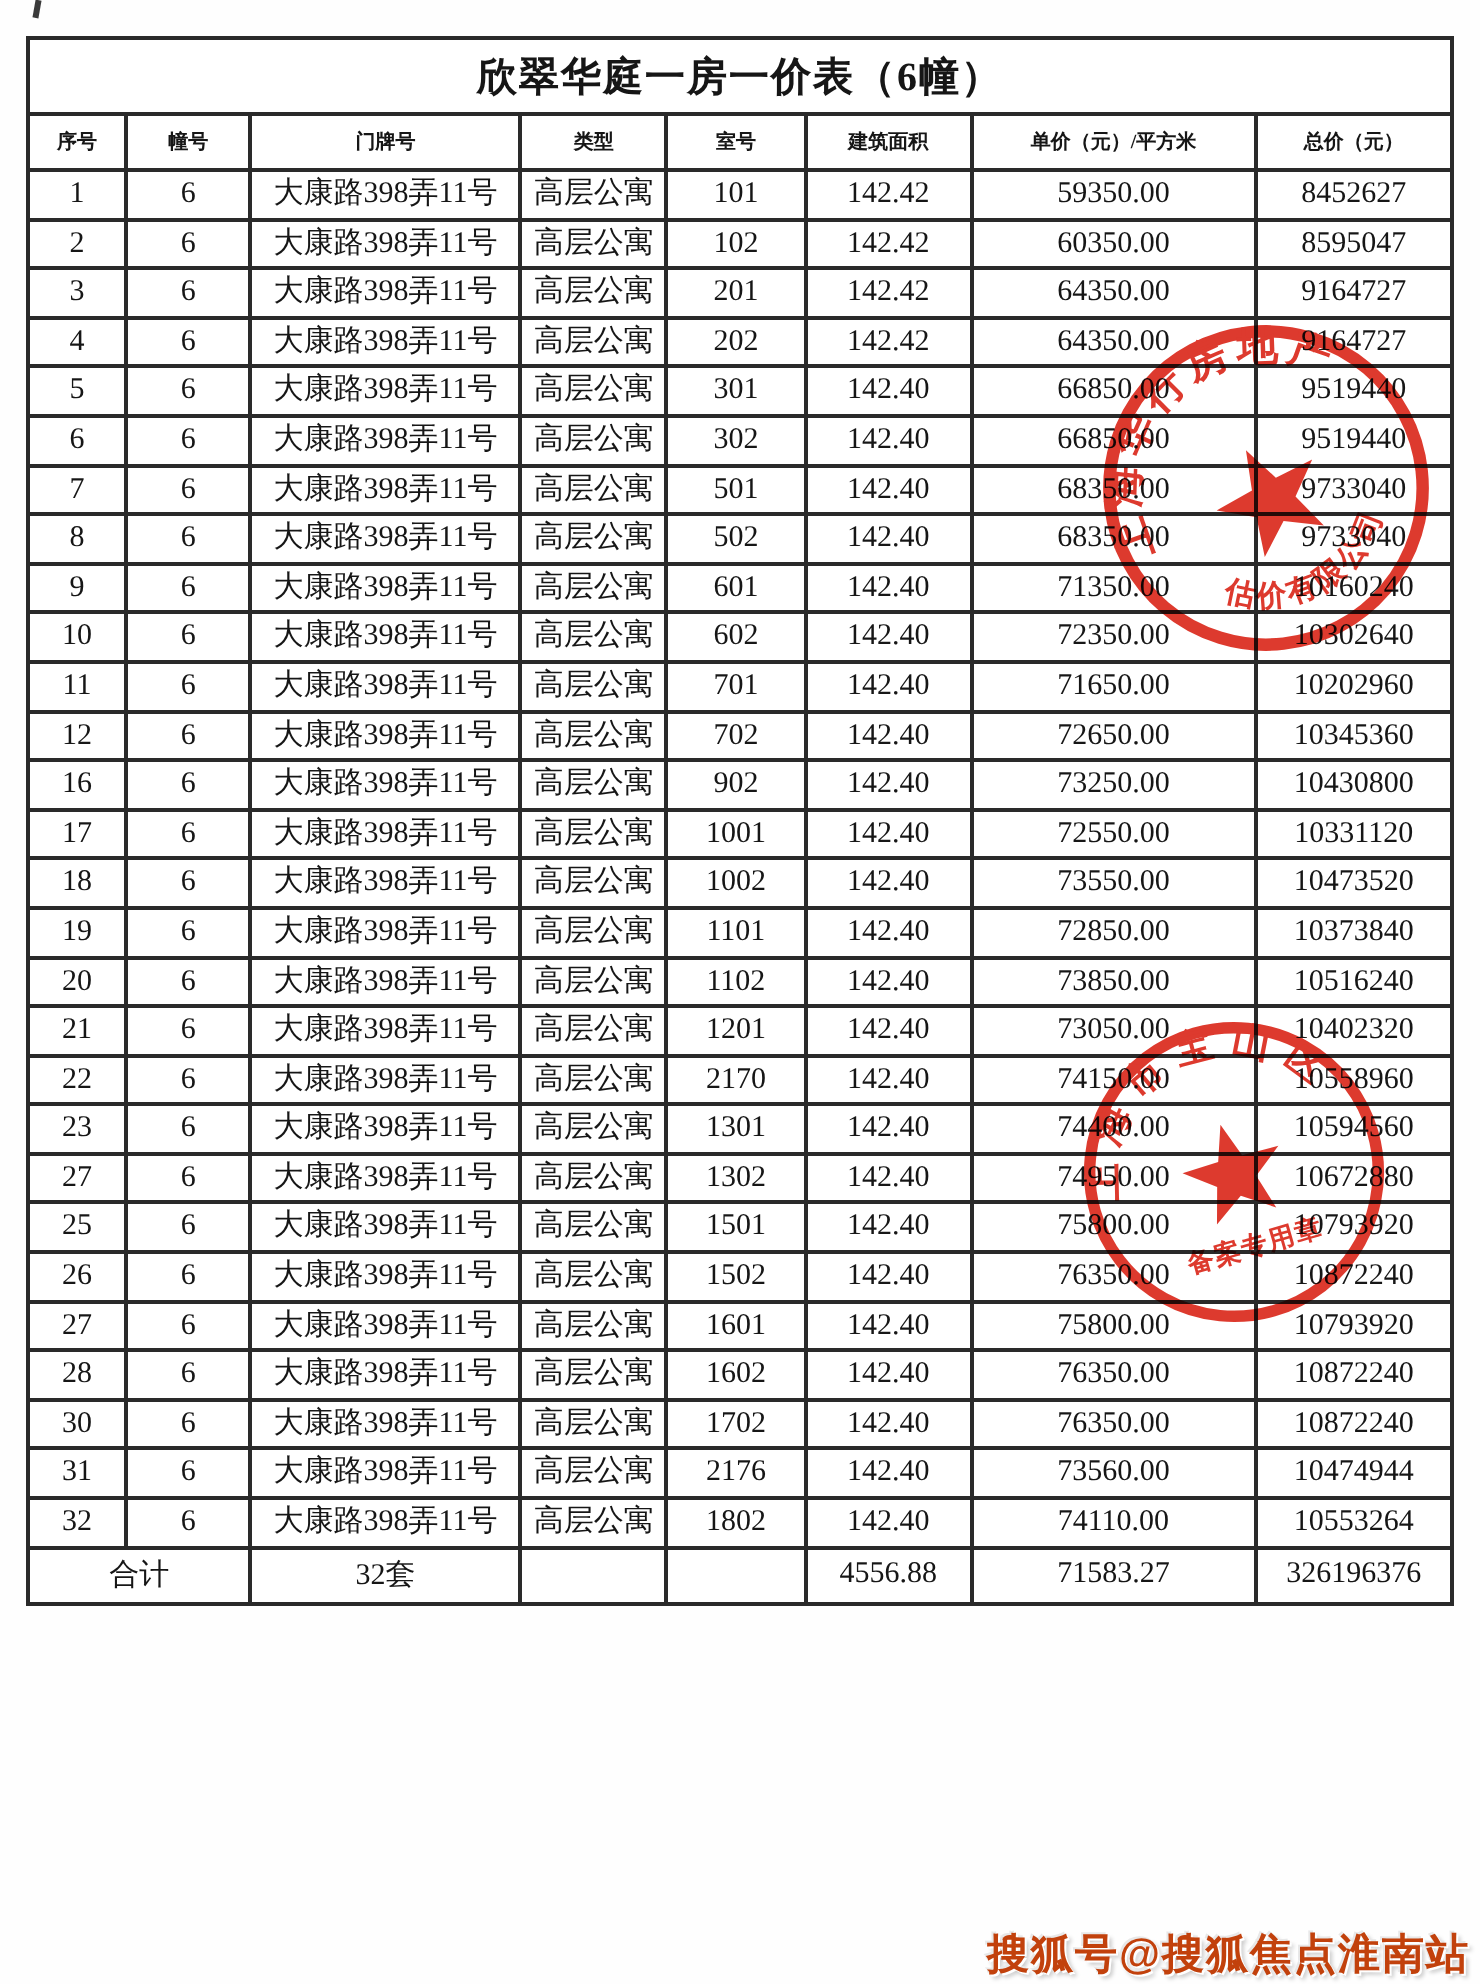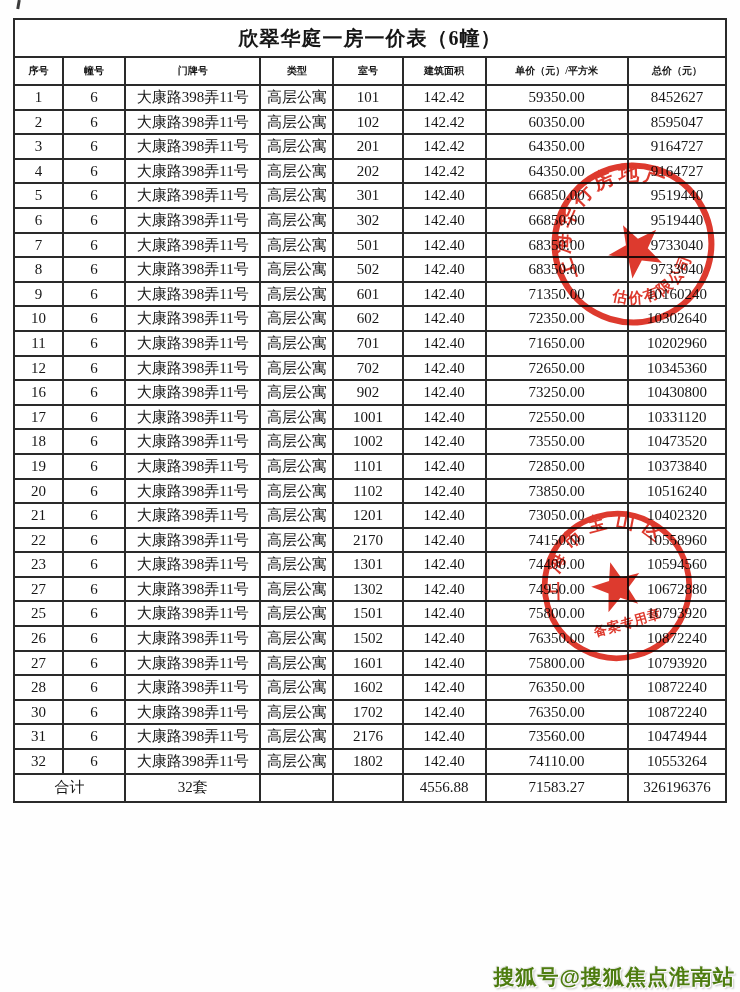--- a/index.html
+++ b/index.html
@@ -10,21 +10,21 @@
         background:#fff;}
   table.price td,table.price th{border:2px solid #2a2a2a;text-align:center;vertical-align:middle;
         font-size:15px;padding:0 2px;overflow:hidden;white-space:nowrap;color:#161616;}
   tr.title-row td{height:36px;font-size:20px;font-weight:bold;letter-spacing:1px;}
   tr.header-row th{height:26px;font-weight:bold;font-size:10px;}
   tbody.data-body td{height:22.6px;line-height:22.6px;}
   tr.footer-row td{height:26px;font-weight:normal;font-size:15px;}
   .stamp{position:absolute;pointer-events:none;mix-blend-mode:multiply;opacity:.9;}
   .stamp text{fill:#da2417;font-family:"Liberation Serif","DejaVu Serif",serif;font-weight:bold;}
   .watermark{position:absolute;right:5px;bottom:1px;font-family:"Liberation Sans","DejaVu Sans",sans-serif;
-        font-size:21px;font-weight:bold;color:#4d7c0f;letter-spacing:1px;
+        font-size:21px;font-weight:bold;color:#c2410c;letter-spacing:1px;
         text-shadow:1px 1px 0 #ffffff,-1px -1px 0 #e8e8e8,2px 2px 2px #c4c4c4;}
 </style>
 </head>
 <body>
 
 <div class="page">
 
   <div class="scan-tick"></div>
 
   <table class="price">

